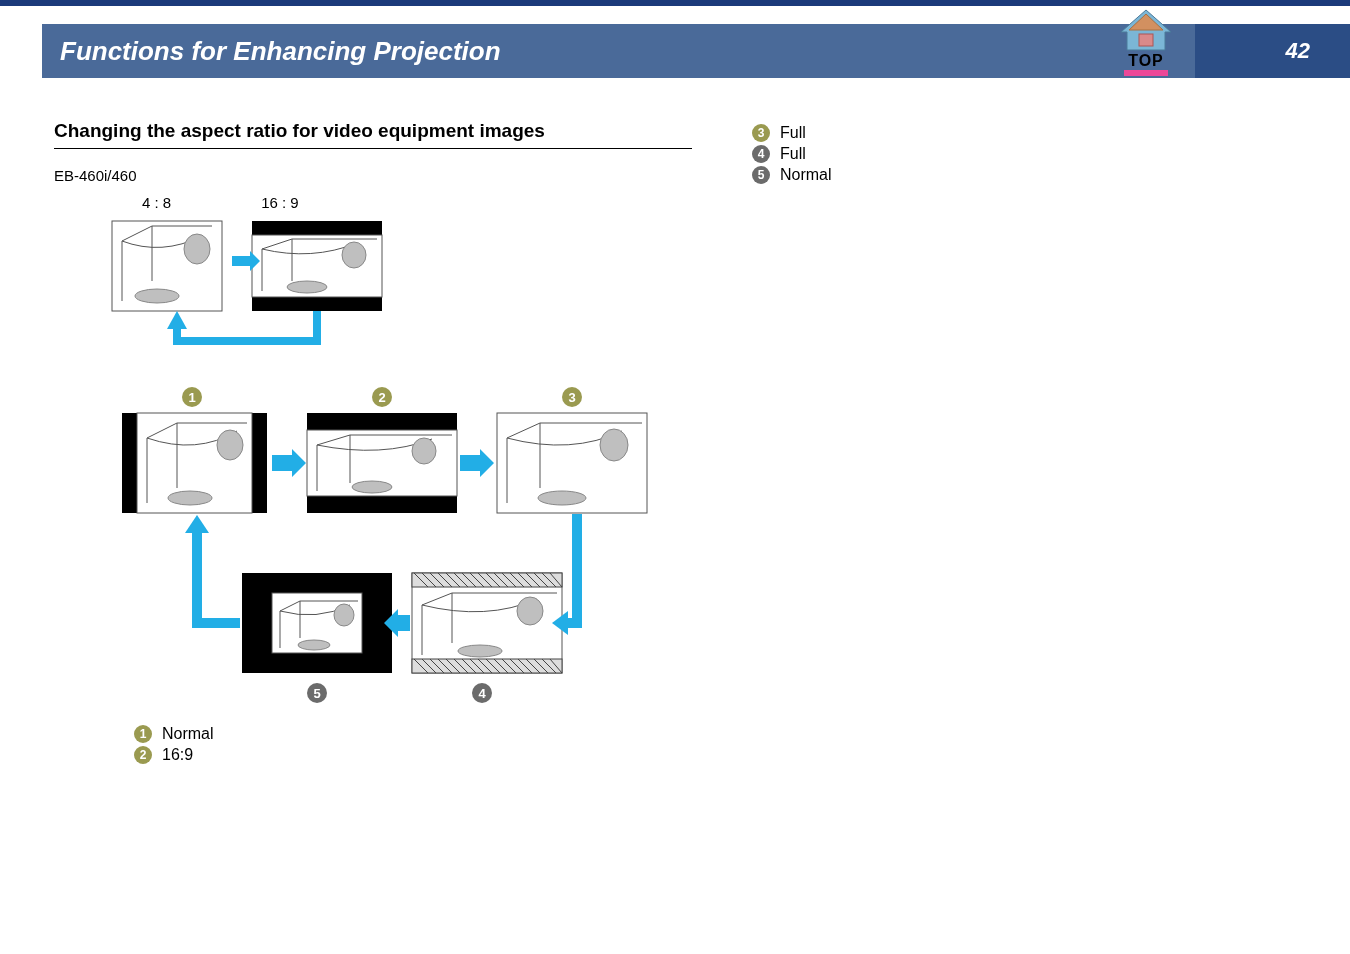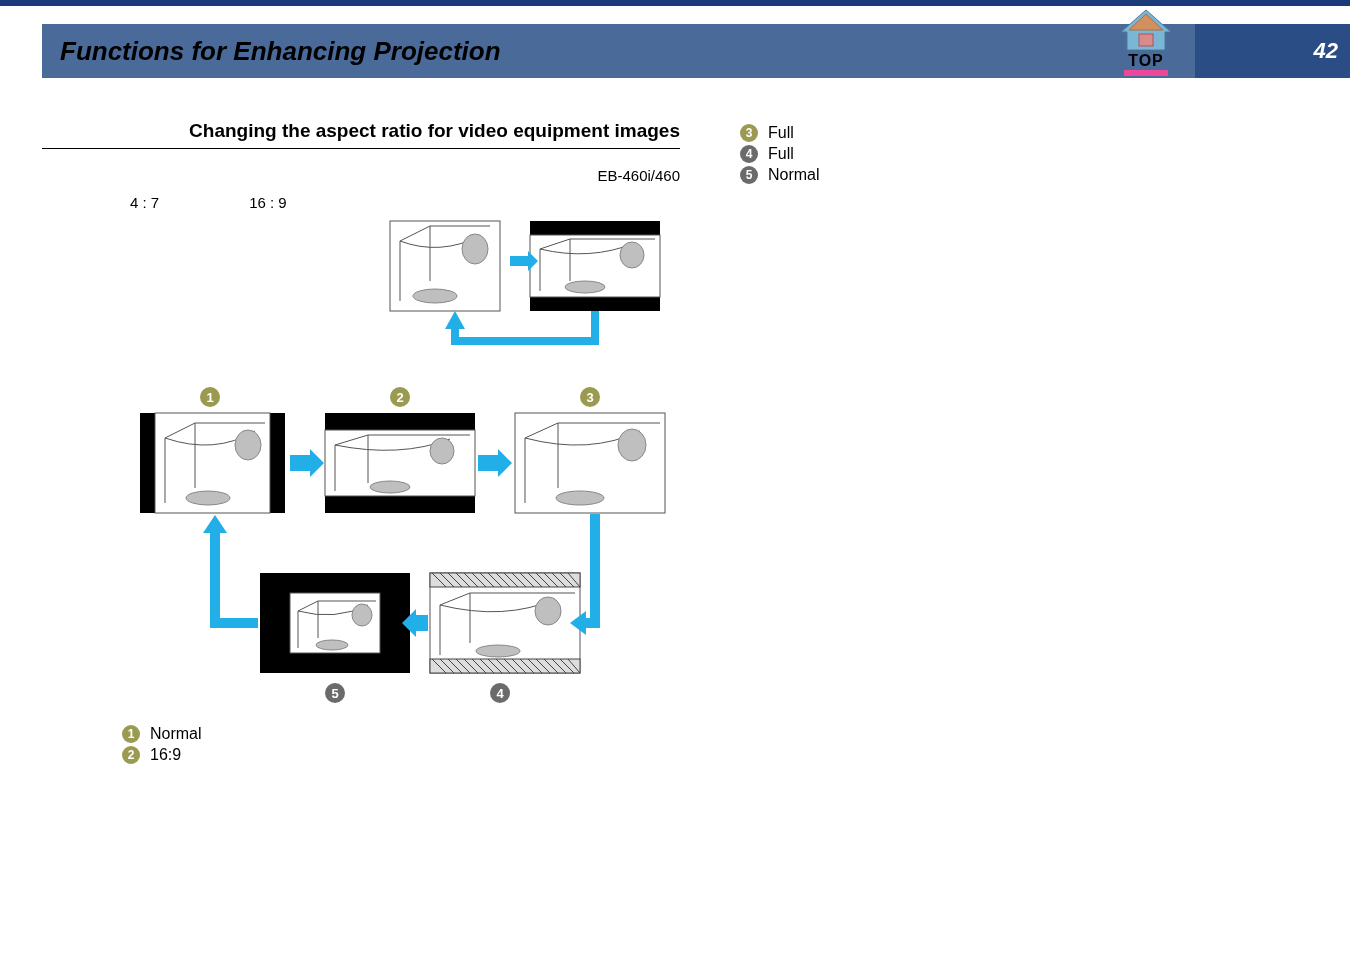--- a/index.html
+++ b/index.html
@@ -17,37 +17,37 @@
     left: 42px;
     right: 0;
     top: 18px;
     height: 54px;
     background: #4a6a99;
     display: flex;
     align-items: center;
     padding-left: 18px;
   }
   .title-strip h1 {
-    color: #000000;
+    color: #ffffff;
     font-size: 26px;
     font-weight: bold;
     font-style: italic;
   }
   .page-num-box {
     position: absolute;
     right: 0;
     top: 18px;
     width: 155px;
     height: 54px;
     background: #2b4d85;
     color: #fff;
     display: flex;
     align-items: center;
     justify-content: flex-end;
-    padding-right: 12px;
+    padding-right: 40px;
     font-size: 22px;
     font-weight: bold;
     font-style: italic;
   }
   .top-badge {
     position: absolute;
     right: 165px;
     top: 2px;
     width: 78px;
     text-align: center;
@@ -57,23 +57,22 @@
     font-weight: bold;
     font-size: 16px;
     letter-spacing: 1px;
     border-bottom: 6px solid #ec4899;
     display: inline-block;
     padding: 0 4px;
   }
 
   .content {
     display: flex;
-    padding: 30px 0 0 0;
+    padding: 30px 0 0 12px;
     gap: 60px;
-    text-align: right;
   }
   .col-left { width: 680px; padding-left: 42px; }
   .col-right { width: 540px; }
 
   h2.section {
     font-size: 19px;
     font-weight: bold;
     border-bottom: 1px solid #000;
     padding-bottom: 6px;
     margin-bottom: 18px;
@@ -137,21 +136,21 @@
 
 <div class="content">
 
   <div class="col-left">
     <h2 class="section">Changing the aspect ratio for video equipment images</h2>
 
     <div class="model">EB-460i/460</div>
 
     <div class="fig-row">
       <div class="aspect-labels">
-        <span>4 : 7</span>
+        <span>4 : 8</span>
         <span>16 : 9</span>
       </div>
       <svg width="300" height="160" viewBox="0 0 300 160">
 
         <rect x="10" y="10" width="110" height="90" fill="none" stroke="#555"></rect>
         <g class="thumb">
           <path d="M20 90 L20 30 L50 15 L110 15"></path>
           <path d="M50 15 L50 70"></path>
           <path d="M20 30 Q60 45 100 25"></path>
           <ellipse cx="95" cy="38" rx="13" ry="15" fill="#bfbfbf" stroke="#888"></ellipse>

